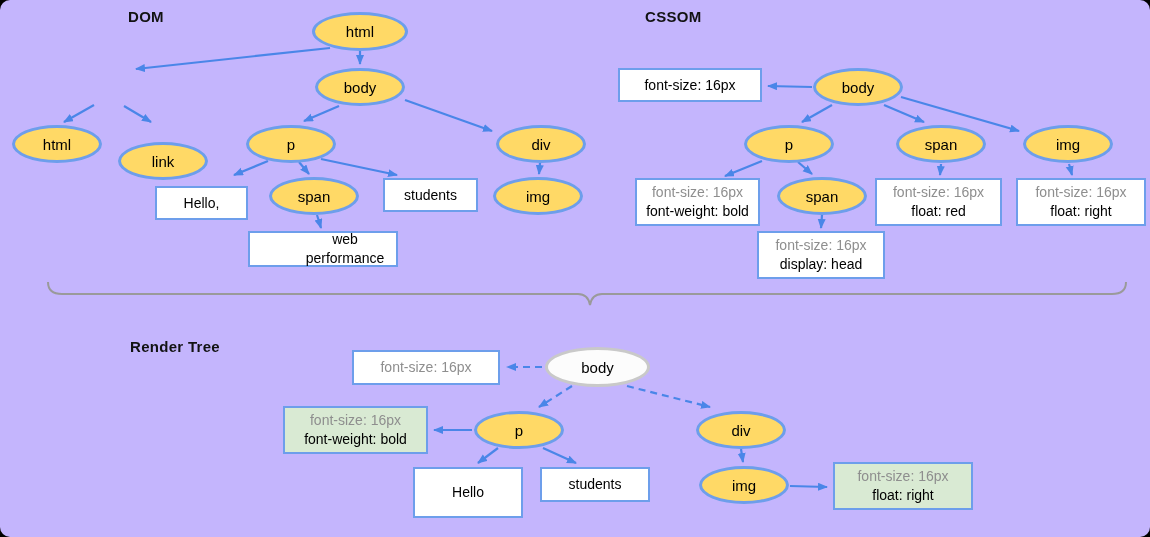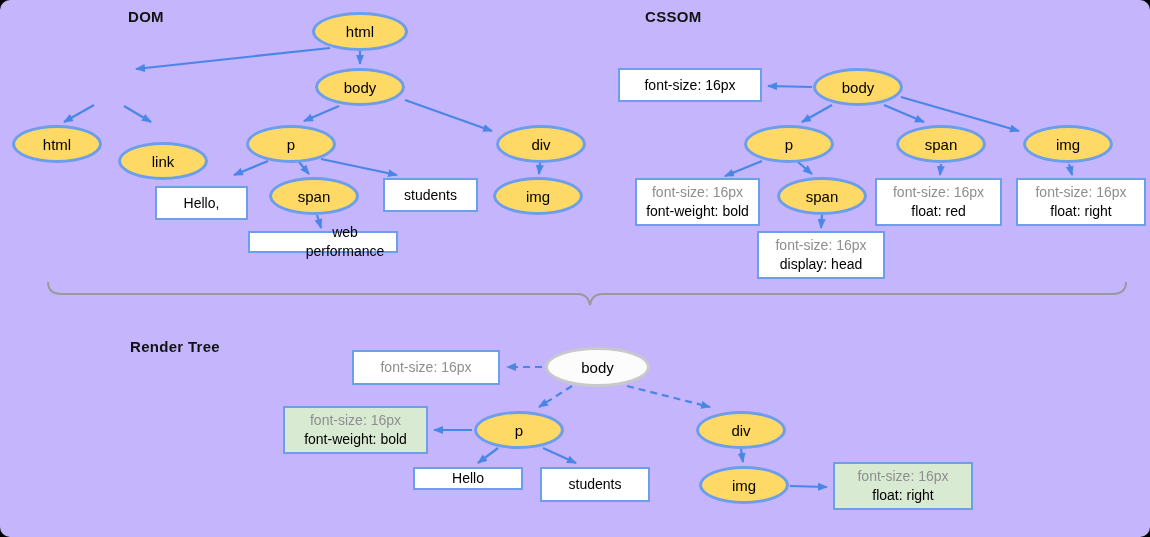--- a/index.html
+++ b/index.html
@@ -115,21 +115,21 @@
   <div class="node" style="left:315px; top:68px;  width:90px; height:38px;">body</div>
   <div class="node" style="left:12px;  top:125px; width:90px; height:38px;">html</div>
   <div class="node" style="left:118px; top:142px; width:90px; height:38px;">link</div>
   <div class="node" style="left:246px; top:125px; width:90px; height:38px;">p</div>
   <div class="node" style="left:496px; top:125px; width:90px; height:38px;">div</div>
   <div class="node" style="left:269px; top:177px; width:90px; height:38px;">span</div>
   <div class="node" style="left:493px; top:177px; width:90px; height:38px;">img</div>
 
   <div class="box" style="left:155px; top:178px; width:93px;  height:34px;margin-top:8px;">Hello,</div>
   <div class="box" style="left:383px; top:178px; width:95px;  height:34px;">students</div>
-  <div class="box" style="left:248px; top:231px; width:150px; height:22px;padding-left:44px;">web performance</div>
+  <div class="box" style="left:248px; top:231px; width:150px; height:36px;padding-left:44px;">web performance</div>
 
   <div class="box" style="left:618px; top:68px; width:144px; height:34px;">
     <span>font-size: 16px</span>
   </div>
   <div class="node" style="left:813px;  top:68px;  width:90px; height:38px;">body</div>
   <div class="node" style="left:744px;  top:125px; width:90px; height:38px;">p</div>
   <div class="node" style="left:896px;  top:125px; width:90px; height:38px;">span</div>
   <div class="node" style="left:1023px; top:125px; width:90px; height:38px;">img</div>
   <div class="node" style="left:777px;  top:177px; width:90px; height:38px;">span</div>
 
@@ -155,20 +155,20 @@
   </div>
   <div class="node render-body" style="left:545px; top:347px; width:105px; height:40px;">body</div>
   <div class="node" style="left:474px; top:411px; width:90px; height:38px;">p</div>
   <div class="node" style="left:696px; top:411px; width:90px; height:38px;">div</div>
   <div class="node" style="left:699px; top:466px; width:90px; height:38px;">img</div>
 
   <div class="box green" style="left:283px; top:406px; width:145px; height:48px;">
     <span class="muted">font-size: 16px</span>
     <span>font-weight: bold</span>
   </div>
-  <div class="box" style="left:413px; top:467px; width:110px; height:23px;">Hello</div>
+  <div class="box" style="left:413px; top:467px; width:110px; height:51px;">Hello</div>
   <div class="box" style="left:540px; top:467px; width:110px; height:35px;">students</div>
   <div class="box green" style="left:833px; top:462px; width:140px; height:48px;">
     <span class="muted">font-size: 16px</span>
     <span>float: right</span>
   </div>
 
 </div>
 
 </body></html>

